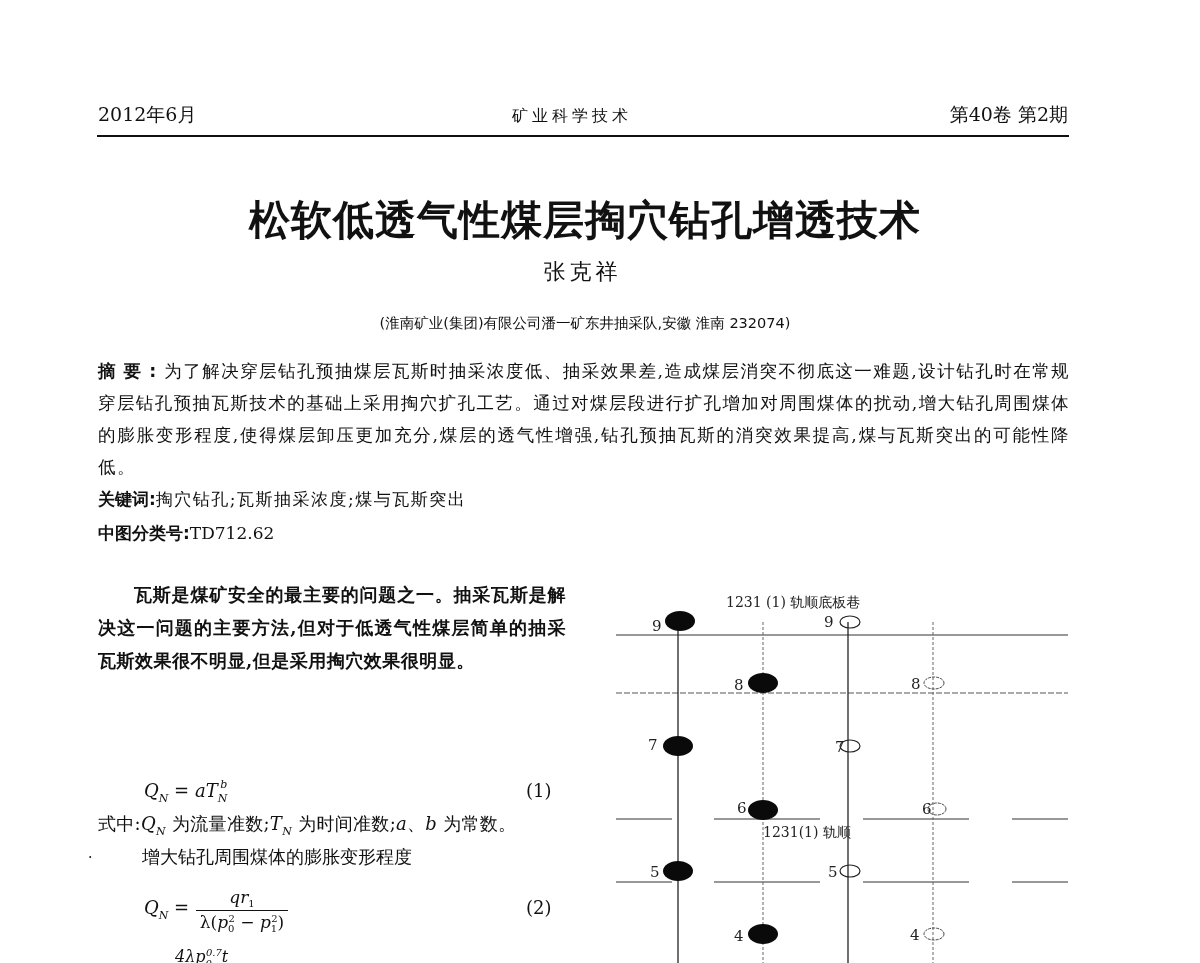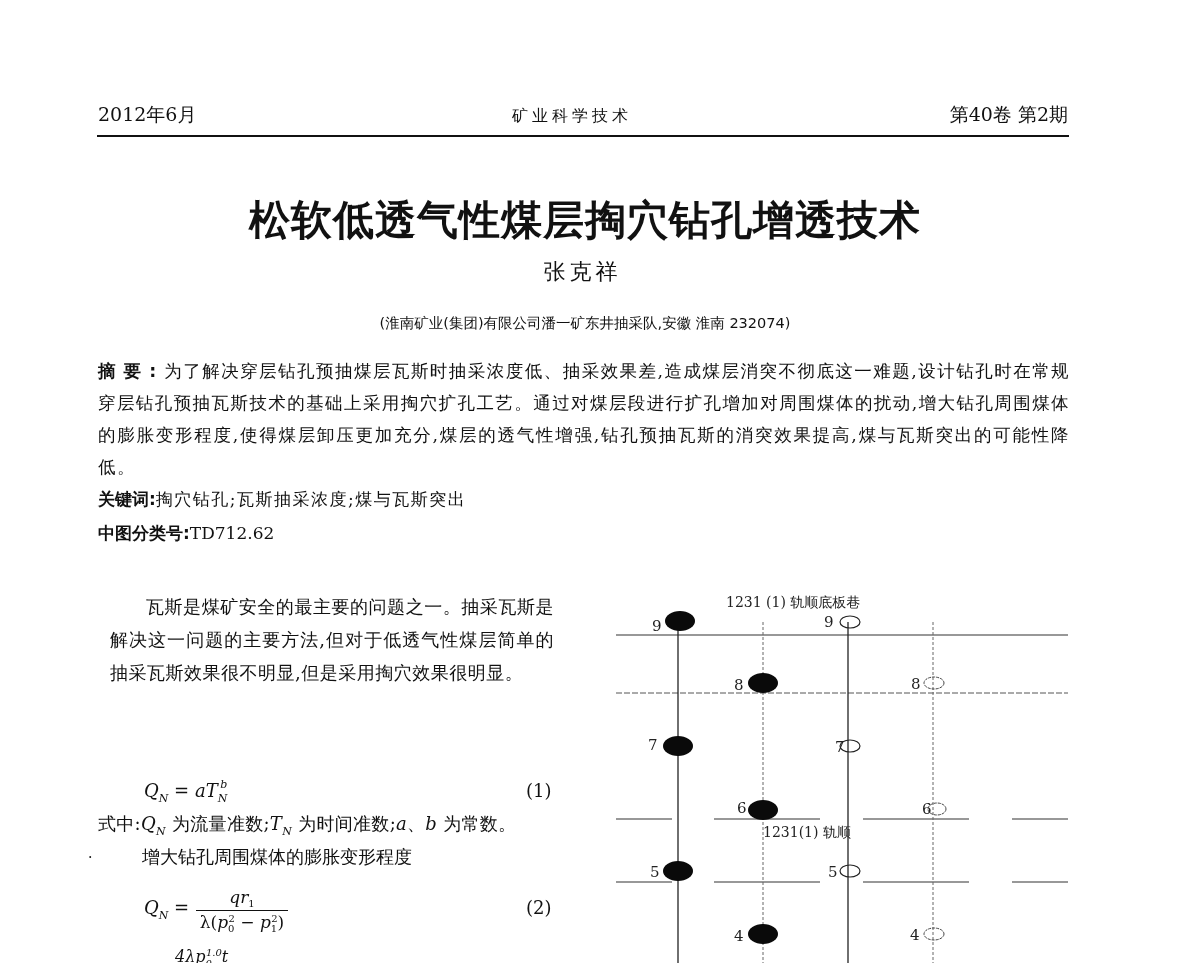--- a/index.html
+++ b/index.html
@@ -12,21 +12,21 @@
   .hdr-rule { left: 97px; top: 135px; width: 972px; height: 2px; background: #111; }
   .title { left: 0; width: 1170px; text-align: center; top: 193px; font-size: 41px; font-weight: bold; font-family: "DejaVu Sans", sans-serif; letter-spacing: 1px; }
   .author { left: 0; width: 1165px; text-align: center; top: 257px; font-size: 22px; letter-spacing: 4px; }
   .affil { left: 0; width: 1170px; text-align: center; top: 314px; font-size: 14.5px; font-family: "DejaVu Sans", sans-serif; }
   .abstract { left: 98px; top: 355px; width: 972px; font-size: 17.5px; line-height: 32px; text-align: justify; letter-spacing: 1.4px; }
   .abstract .lbl { font-weight: bold; font-family: "DejaVu Sans", sans-serif; letter-spacing: 8px; }
   .kw { left: 98px; top: 488px; font-size: 17px; letter-spacing: 1.5px; }
   .kw .lbl, .cls .lbl { font-weight: bold; font-family: "DejaVu Sans", sans-serif; letter-spacing: 0; }
   .cls { left: 98px; top: 522px; font-size: 17px; }
   .body-col { left: 98px; top: 578px; width: 468px; font-size: 18px; line-height: 33px; text-align: justify; letter-spacing: 0.5px; }
-  .body-col p { margin: 12px; text-indent: 2em; }
+  .body-col p { margin: 0; text-indent: 2em; font-weight: bold; }
   .eq { position: absolute; font-family: "DejaVu Serif", serif; font-style: italic; font-size: 18px; }
   .eqnum { position: absolute; font-size: 18px; font-family: "DejaVu Serif", serif; }
   .where { left: 98px; top: 812px; font-size: 18px; letter-spacing: 0.3px; }
   .where i { font-family: "DejaVu Serif", serif; }
   .intro2 { left: 142px; top: 845px; font-size: 18px; }
   .dot { left: 88px; top: 849px; font-size: 14px; }
   .frac { position: absolute; left: 196px; top: 887px; text-align: center; font-style: italic; font-size: 17px; }
   .frac .num { display: block; padding: 0 4px; }
   .frac .bar { display: block; border-top: 1.3px solid #111; margin: 1px 0; width: 92px; }
   .frac .den { display: block; font-style: normal; }
@@ -67,21 +67,21 @@
 <div class="abs dot">·</div>
 <div class="abs intro2">增大钻孔周围煤体的膨胀变形程度</div>
 
 <div class="eq" style="left:144px; top:897px;font-style:italic;">Q<sub style="font-size:11px">N</sub> =</div>
 <div class="frac">
   <span class="num">qr<sub style="font-size:10px; font-style:normal">1</sub></span>
   <span class="bar"></span>
   <span class="den">λ(<i>p</i><sub style="font-size:10px">0</sub><sup style="font-size:10px; margin-left:-6px;">2</sup> − <i>p</i><sub style="font-size:10px">1</sub><sup style="font-size:10px; margin-left:-6px;">2</sup>)</span>
 </div>
 <div class="eqnum" style="left:526px; top:897px;">(2)</div>
-<div class="abs partial">4λp<sub style="font-size:10px">0</sub><sup style="font-size:10px; margin-left:-6px;">1.0</sup>t</div>
+<div class="abs partial">4λp<sub style="font-size:10px">0</sub><sup style="font-size:10px; margin-left:-6px;">0.7</sup>t</div>
 
 <div class="abs diagram">
   <svg viewBox="0 0 470 383" xmlns="http://www.w3.org/2000/svg">
 
     <text class="diag-label" x="116" y="27">1231 (1) 轨顺底板巷</text>
 
     <line x1="6" y1="55" x2="458" y2="55" stroke="#333" stroke-width="1.2"></line>
     <line x1="6" y1="113" x2="458" y2="113" stroke="#555" stroke-width="1" stroke-dasharray="6 2"></line>
 
     <line x1="6" y1="239" x2="62" y2="239" stroke="#333" stroke-width="1.2"></line>

